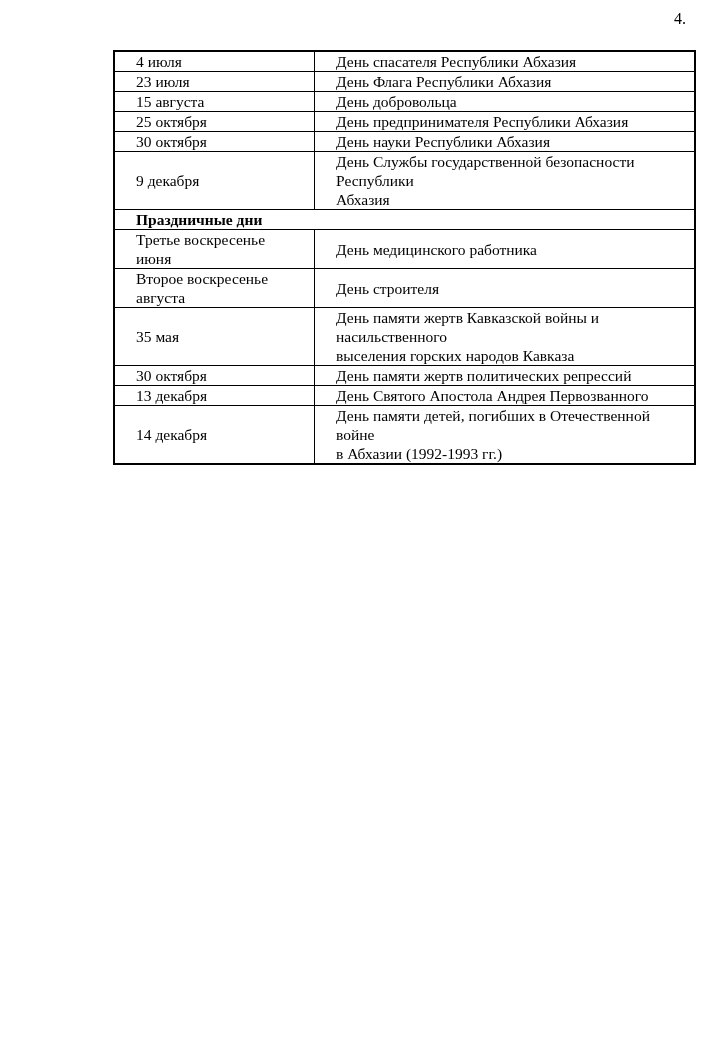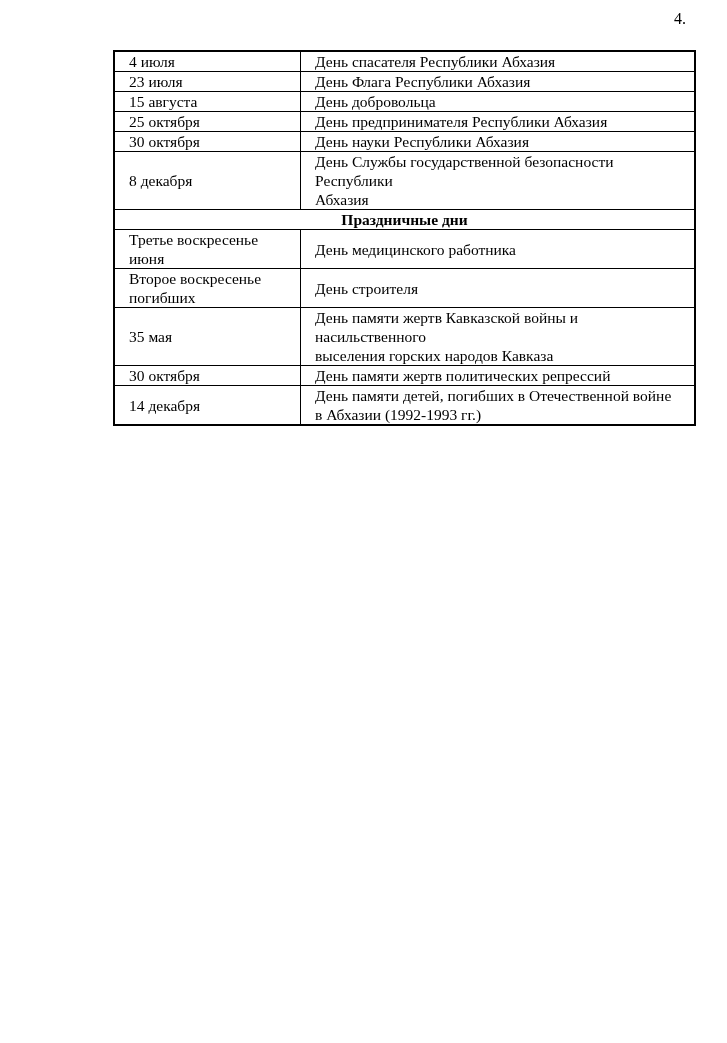--- a/index.html
+++ b/index.html
@@ -27,33 +27,32 @@
     top: 50px;
     width: 583px;
     border-collapse: collapse;
     table-layout: fixed;
     border: 2px solid #000000;
   }
   table.holiday-table td {
     border: 1px solid #000000;
     font-size: 15.5px;
     line-height: 19px;
-    padding: 0 14px;
+    padding: 0 21px;
     vertical-align: middle;
     white-space: pre-line;
     overflow: hidden;
   }
   table.holiday-table tr {
     height: 19px;
   }
   td.date-cell {
     width: 157px;
   }
   td.section-cell {
-    text-align: center;
     font-weight: bold;
     white-space: nowrap;
   }
 </style>
 </head>
 <body>
 
 <div class="page">
   <div class="page-number">4.</div>
 
@@ -73,46 +72,50 @@
         </tr>
         <tr>
           <td class="date-cell">25 октября</td>
           <td class="holiday-cell">День предпринимателя Республики Абхазия</td>
         </tr>
         <tr>
           <td class="date-cell">30 октября</td>
           <td class="holiday-cell">День науки Республики Абхазия</td>
         </tr>
         <tr>
-          <td class="date-cell">8 декабря</td>
+          <td class="date-cell">9 декабря</td>
           <td class="holiday-cell">День Службы государственной безопасности Республики
 Абхазия</td>
         </tr>
         <tr>
           <td colspan="2" class="section-cell">Праздничные дни</td>
         </tr>
         <tr>
           <td class="date-cell">Третье воскресенье
 июня</td>
           <td class="holiday-cell">День медицинского работника</td>
         </tr>
         <tr>
           <td class="date-cell">Второе воскресенье
-погибших</td>
+августа</td>
           <td class="holiday-cell">День строителя</td>
         </tr>
         <tr>
           <td class="date-cell">35 мая</td>
           <td class="holiday-cell">День памяти жертв Кавказской войны и насильственного
 выселения горских народов Кавказа</td>
         </tr>
         <tr>
           <td class="date-cell">30 октября</td>
           <td class="holiday-cell">День памяти жертв политических репрессий</td>
         </tr>
         <tr>
+          <td class="date-cell">13 декабря</td>
+          <td class="holiday-cell">День Святого Апостола Андрея Первозванного</td>
+        </tr>
+        <tr>
           <td class="date-cell">14 декабря</td>
           <td class="holiday-cell">День памяти детей, погибших в Отечественной войне
 в Абхазии (1992-1993 гг.)</td>
         </tr>
       </tbody>
   </table>
 </div>
 
 </body></html>

